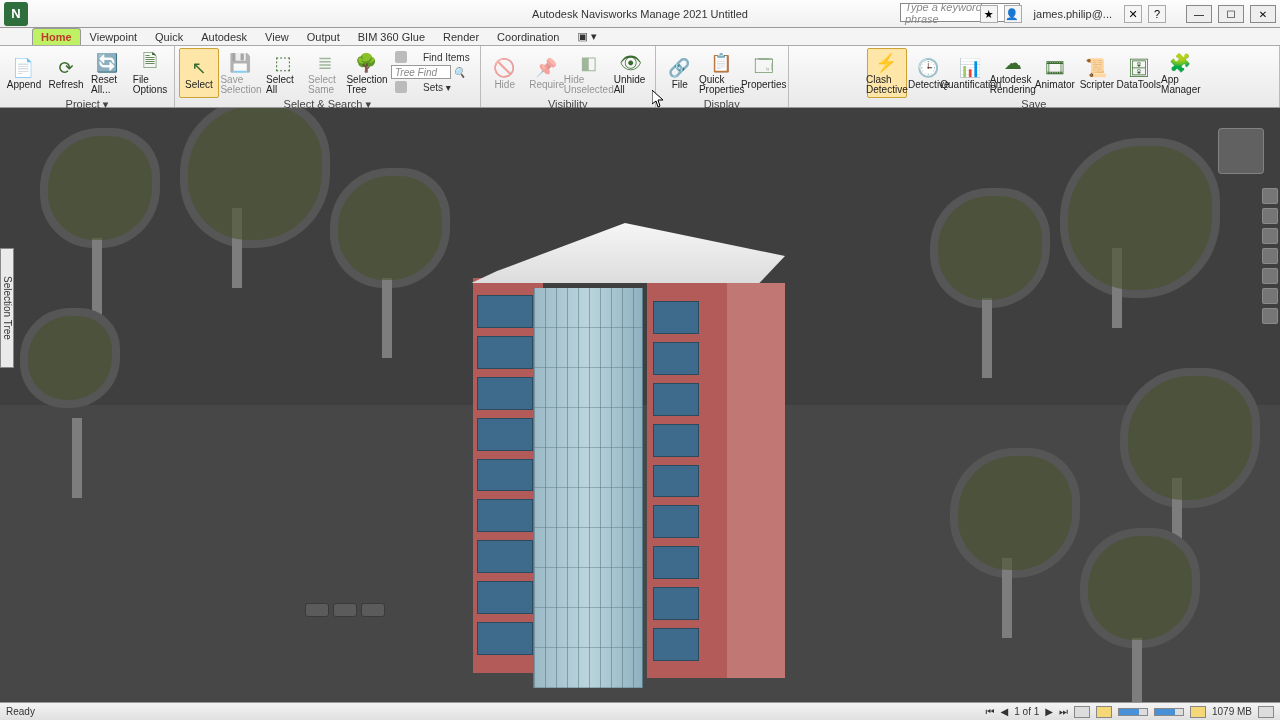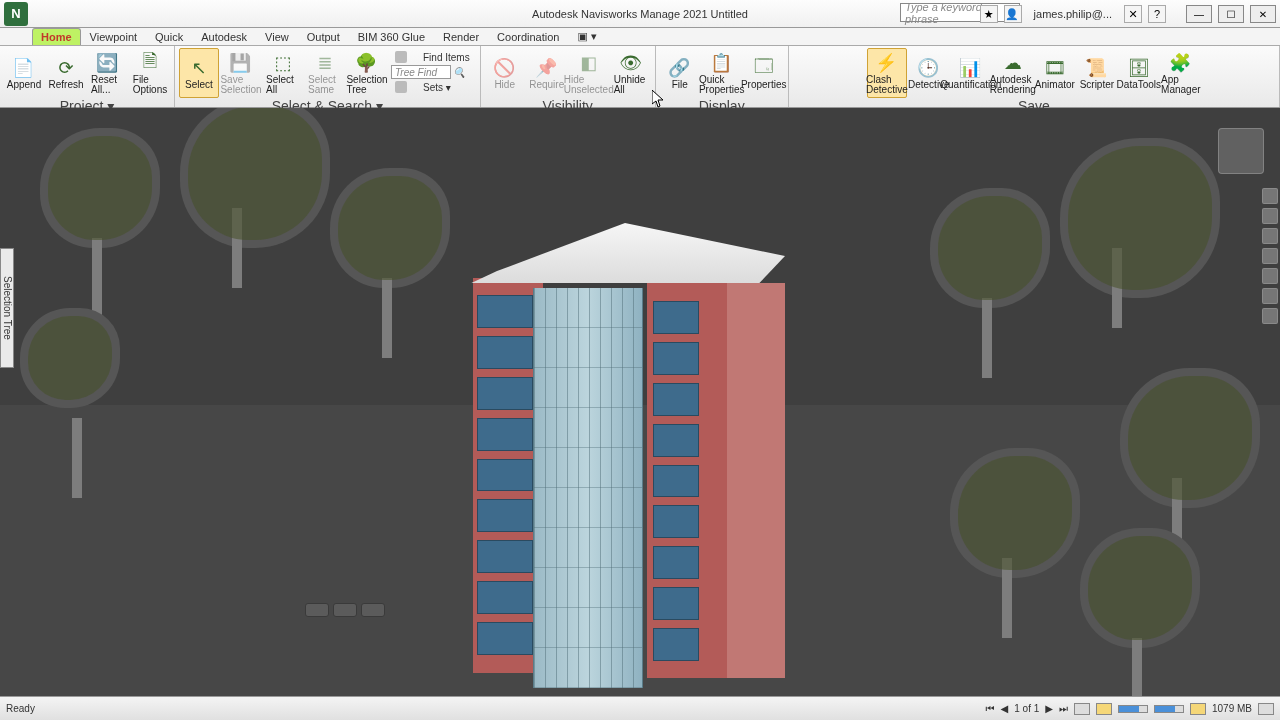--- a/index.html
+++ b/index.html
@@ -17,21 +17,21 @@
 
 
 .menutabs { height: 18px; background:#f4f4f4; border-bottom:1px solid #aaa; display:flex; align-items:flex-end; font-size:11px; padding-left:32px; }
 .menutabs div { padding:2px 8px; border:1px solid transparent; border-bottom:none; cursor:pointer; color:#333; }
 .menutabs div.active { background:#bef264; border-color:#999; border-top-left-radius:3px; border-top-right-radius:3px; color:#c1392b; font-weight:bold; }
 
 
 .ribbon { height:62px; background:linear-gradient(#fbfbfb,#e9e9e9); border-bottom:1px solid #999; display:flex; font-size:10px; }
 .rgroup { border-right:1px solid #bbb; display:flex; flex-direction:column; align-items:center; padding:2px 4px; }
 .rgroup .bigs { display:flex; gap:2px; flex:1; }
-.rgroup .glabel { font-size:14px; color:#444; height:12px; }
+.rgroup .glabel { font-size:11px; color:#444; height:12px; }
 .rbtn { display:flex; flex-direction:column; align-items:center; justify-content:center; width:40px; padding:2px; cursor:pointer; border:1px solid transparent; border-radius:2px; }
 .rbtn.active { border-color:#cfa235; background:#fde6a8; }
 .rbtn.disabled { opacity:0.45; }
 .rico { width:26px; height:24px; display:flex; align-items:center; justify-content:center; font-size:18px; color:#3a6b2f; }
 .rlbl { font-size:10px; color:#222; text-align:left; line-height:10px; }
 .mini-stack { display:flex; flex-direction:column; gap:1px; padding:2px; font-size:10px; color:#333; }
 .mini-stack div { display:flex; align-items:center; gap:16px; height:14px; padding:0 3px; border:1px solid transparent; cursor:pointer; white-space:nowrap; }
 .mini-stack .mico { width:12px; height:12px; background:#bbb; border-radius:2px; display:inline-block; }
 
 
@@ -56,21 +56,21 @@
 
 
 .sidetab { position:absolute; top:140px; left:0; width:14px; height:120px; background:#eaeaea; border:1px solid #888; writing-mode:vertical-rl; font-size:10px; text-align:center; padding:4px 0; color:#333; cursor:pointer; }
 
 
 .navcube { position:absolute; top:20px; right:16px; width:46px; height:46px; background:rgba(200,200,200,.25); border:1px solid rgba(180,180,180,.4); border-radius:4px; }
 .rbar { position:absolute; right:2px; top:80px; width:16px; display:flex; flex-direction:column; gap:4px; }
 .rbar div { width:16px; height:16px; background:rgba(220,220,220,.35); border:1px solid rgba(160,160,160,.5); border-radius:2px; }
 
 
-.statusbar { position:absolute; left:0; right:0; bottom:0; height:24px; background:linear-gradient(#f4f4f4,#e0e0e0); border-top:1px solid #999; display:flex; align-items:center; font-size:10px; color:#333; padding:0 6px; justify-content:space-between; }
+.statusbar { position:absolute; left:0; right:0; bottom:0; height:18px; background:linear-gradient(#f4f4f4,#e0e0e0); border-top:1px solid #999; display:flex; align-items:center; font-size:10px; color:#333; padding:0 6px; justify-content:space-between; }
 .sb-right { display:flex; align-items:center; gap:6px; }
 .sb-box { width:16px; height:12px; border:1px solid #888; background:#ddd; }
 .sb-prog { width:30px; height:8px; border:1px solid #888; background:linear-gradient(90deg,#4a90d9 70%, #ddd 70%); }
 
 .cursor { position:absolute; top:90px; left:652px; width:12px; height:18px; pointer-events:none; }
 .cursor svg { width:12px; height:18px; }
 
 .cars { position:absolute; left:305px; top:495px; display:flex; gap:4px; }
 .car { width:24px; height:14px; background:#5b5b5b; border-radius:3px; border:1px solid #3a3a3a; }
 </style>

